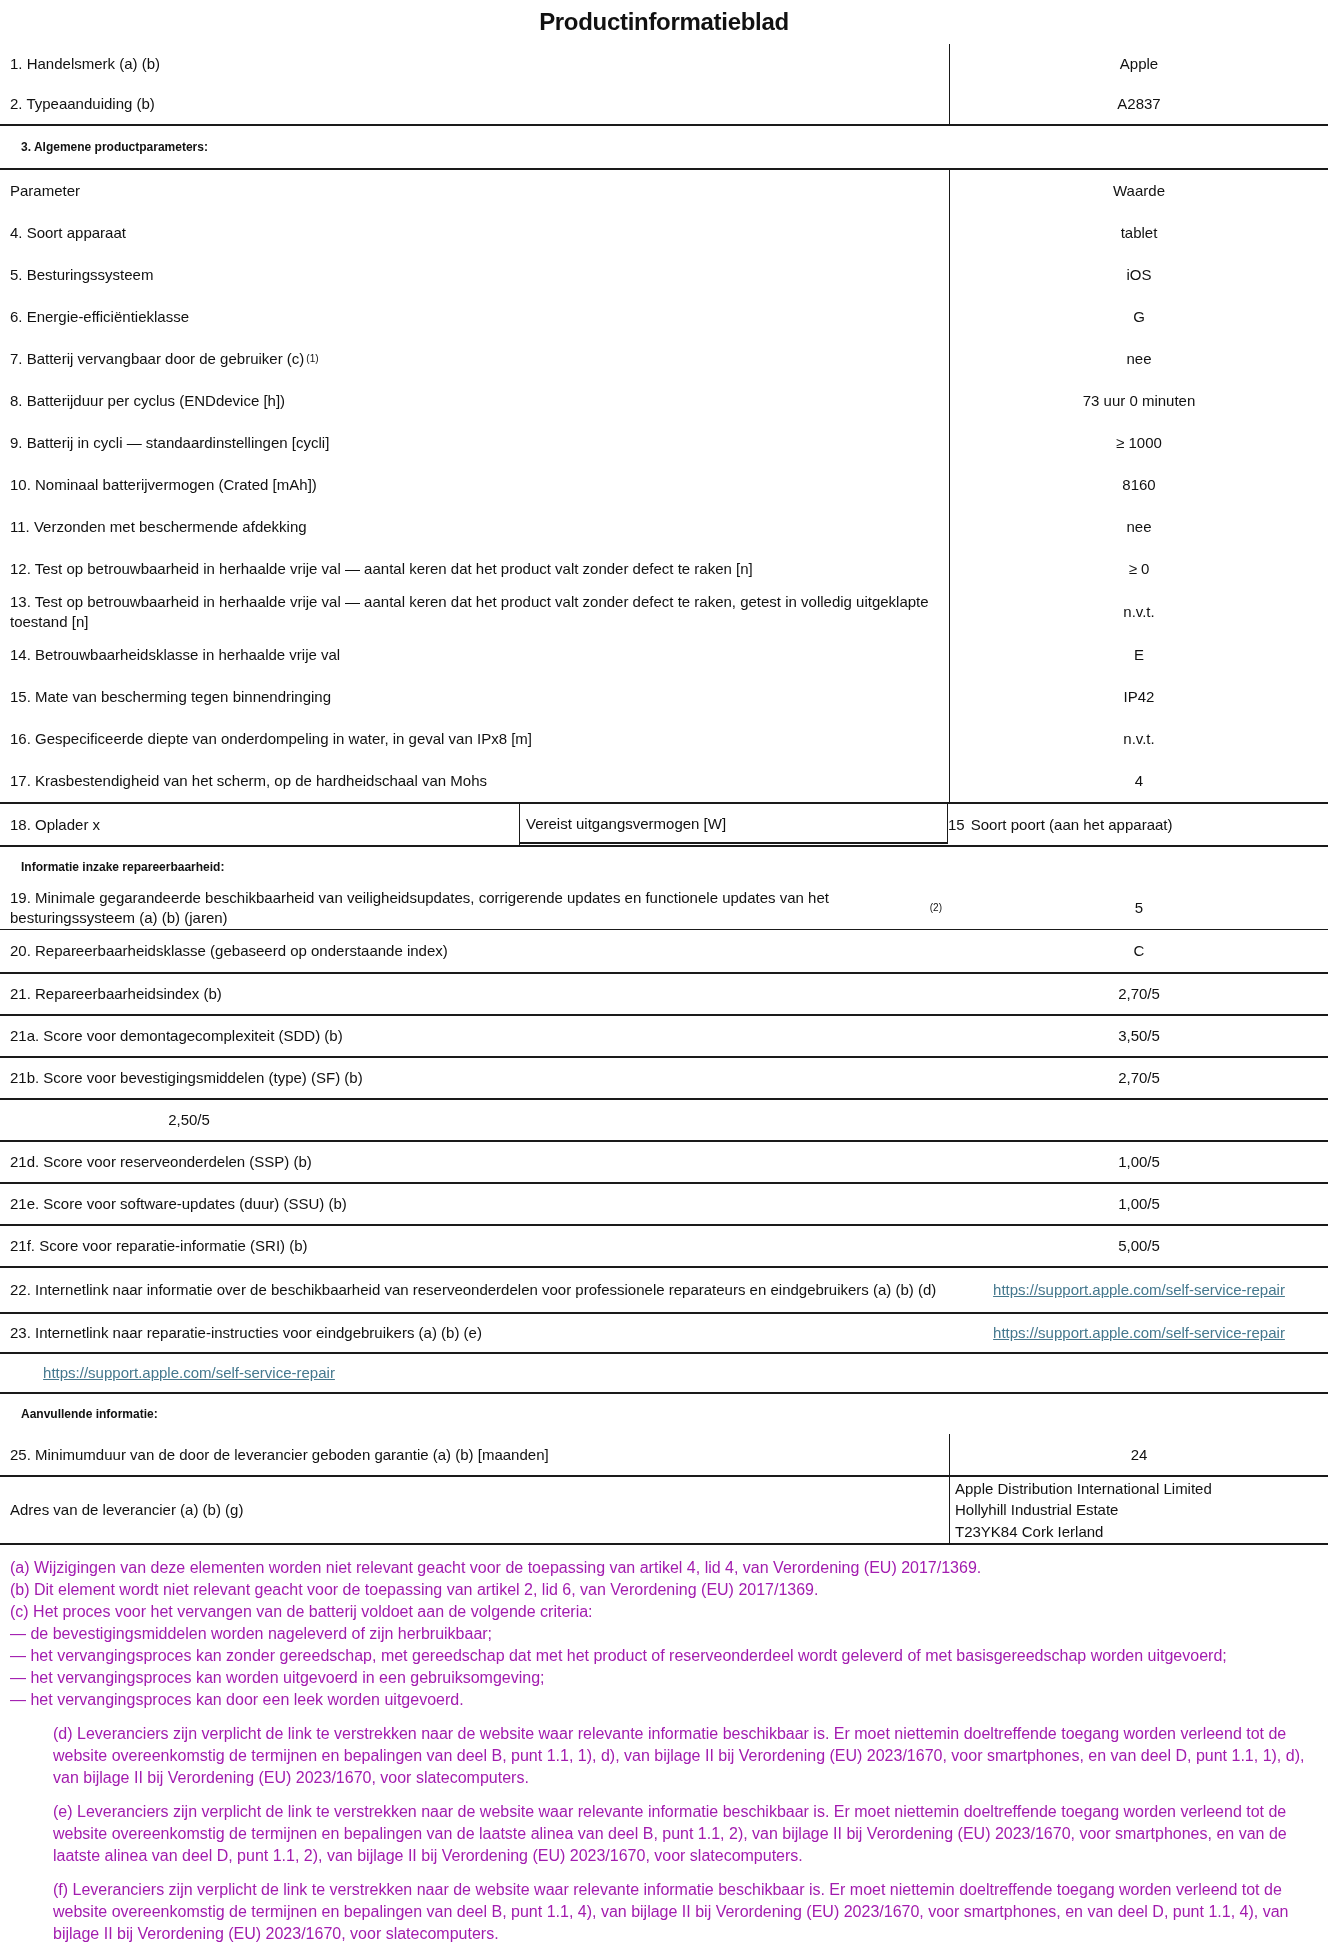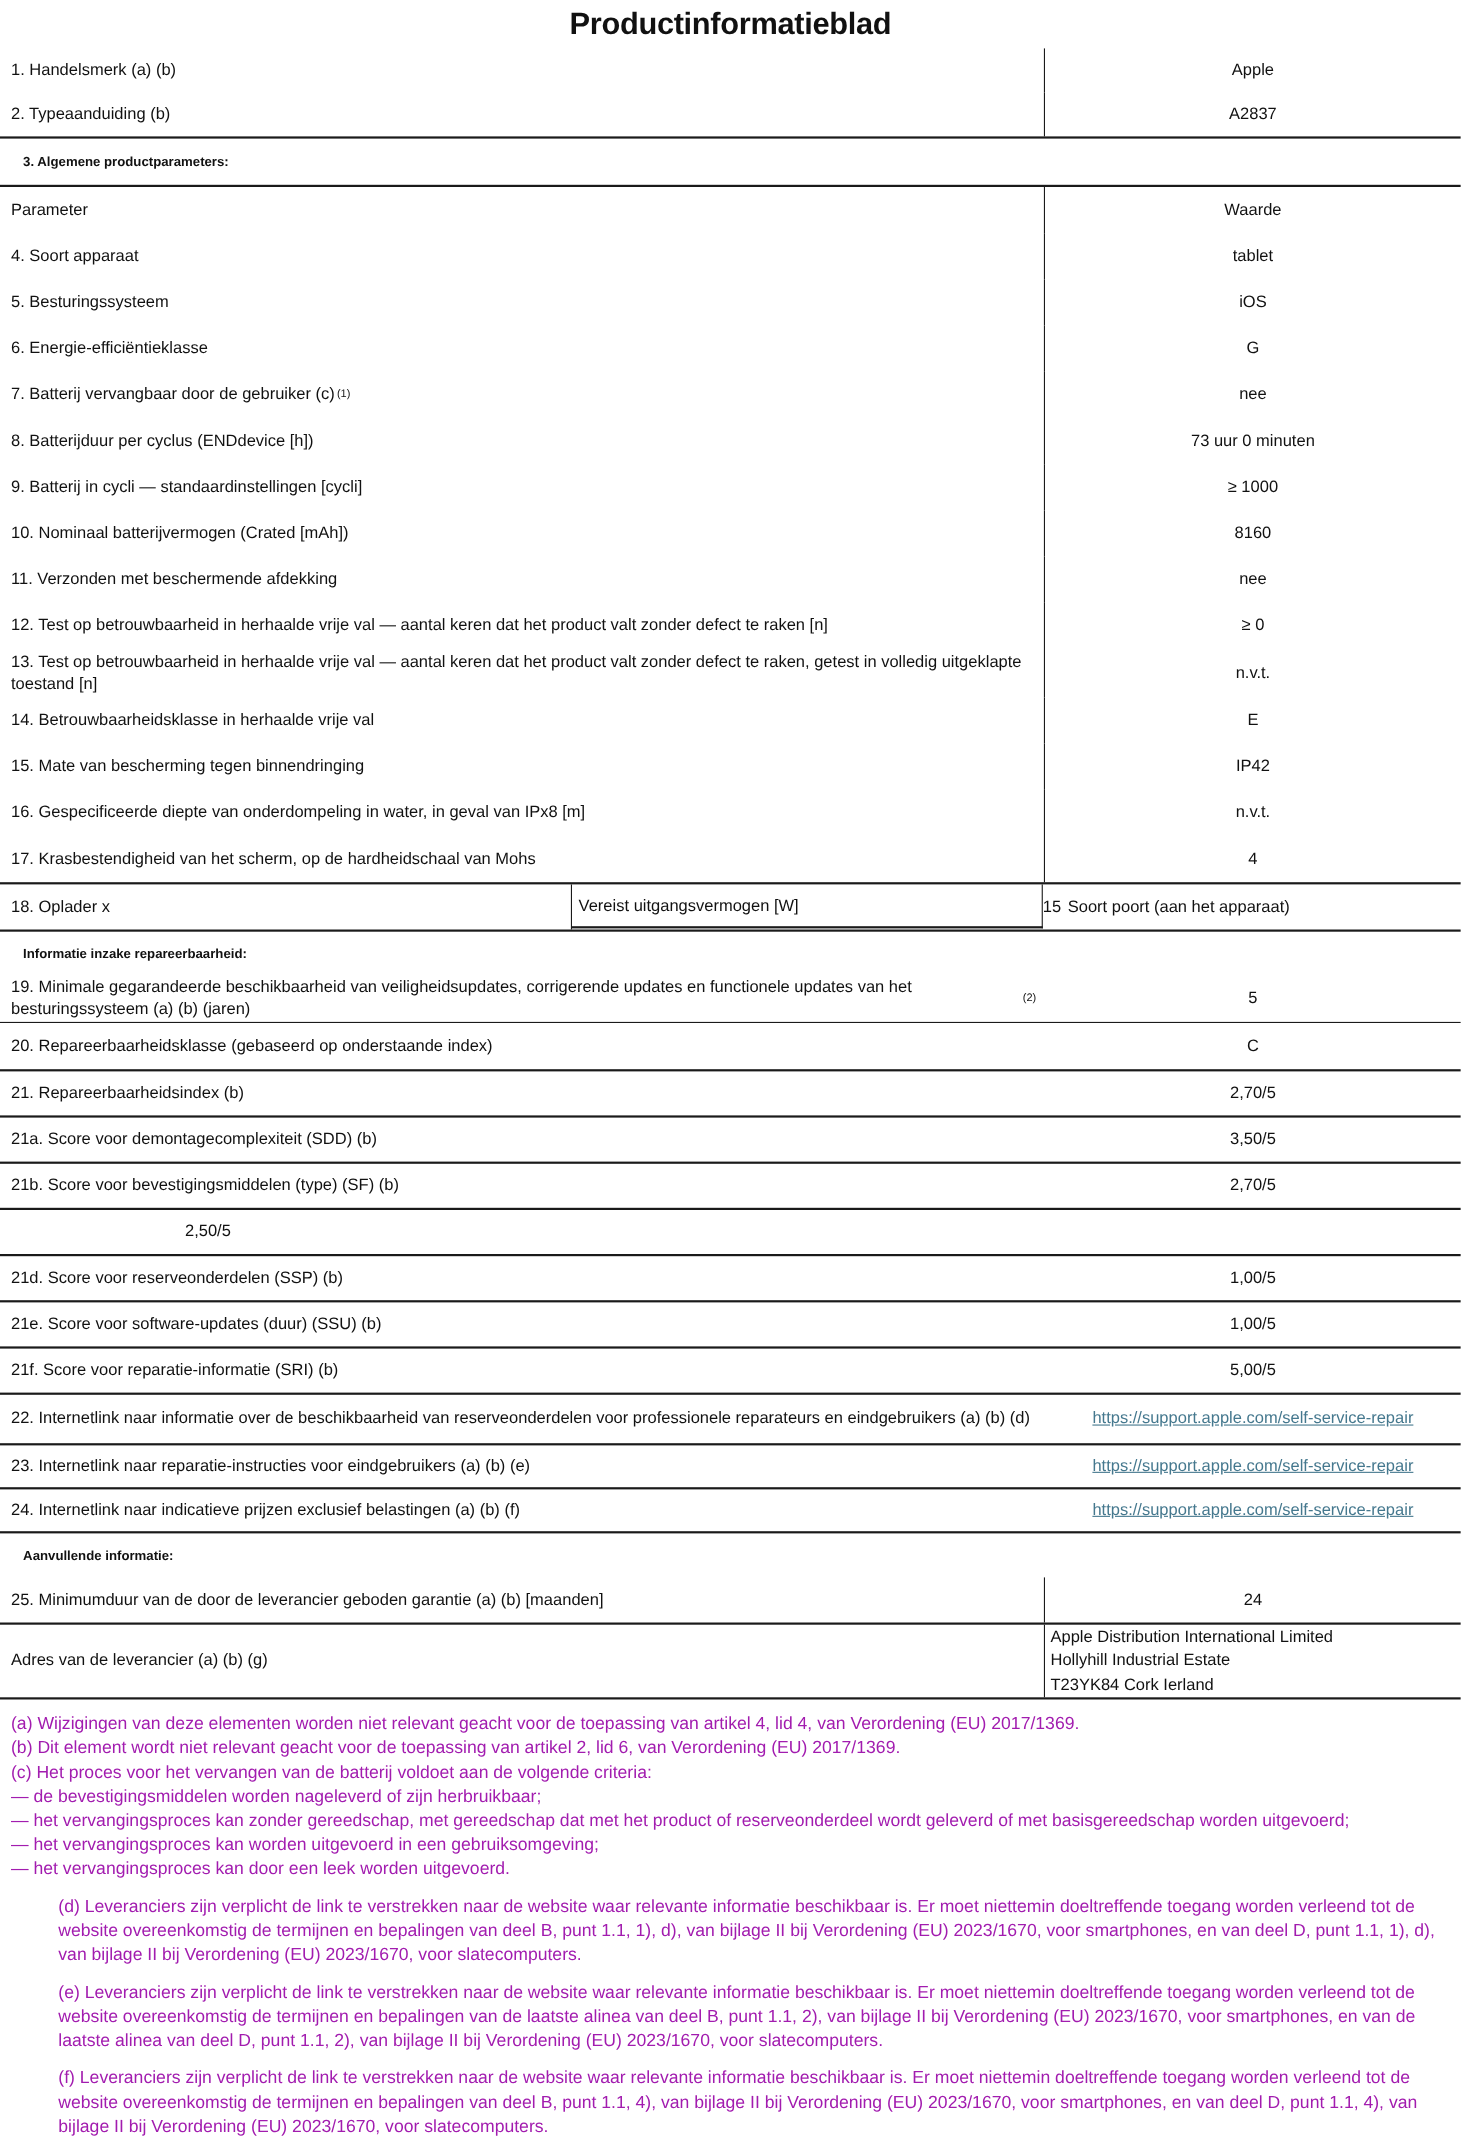--- a/index.html
+++ b/index.html
@@ -9,21 +9,21 @@
   html,body{margin:0;padding:0;background:#ffffff;}
   body{
     font-family:"Liberation Sans","DejaVu Sans",sans-serif;
     color:#111;
     width:1328px;
   }
   .sheet{width:1328px;}
 
   
   .title-band{height:44px;display:flex;align-items:center;justify-content:center;}
-  .title-band h1{margin:0;font-size:28px;font-weight:bold;letter-spacing:-0.3px;}
+  .title-band h1{margin:0;font-size:24px;font-weight:bold;letter-spacing:-0.3px;}
 
   
   .r{display:flex;align-items:stretch;font-size:15px;}
   .r .lab{flex:1;display:flex;align-items:center;padding:0 8px 0 10px;line-height:20px;}
   .r .val{width:378px;flex:none;display:flex;align-items:center;justify-content:center;text-align:center;line-height:20px;}
   .div-col .lab{border-right:1.5px solid var(--line);}
 
   .h40{height:40px;}
   .h41{height:41px;}
   .h42{height:42px;}
@@ -208,21 +208,20 @@
         <a class="link" href="#">https://support.apple.com/self-service-repair</a>
       </div>
   </div>
   <div class="r h38 bb2">
     <div class="lab">23. Internetlink naar reparatie-instructies voor eindgebruikers (a) (b) (e)</div>
     <div class="val">
         <a class="link" href="#">https://support.apple.com/self-service-repair</a>
       </div>
   </div>
   <div class="r h38 bb2">
-    <div class="lab">24. Internetlink naar indicatieve prijzen exclusief belastingen (a) (b) (f)</div>
     <div class="val">
         <a class="link" href="#">https://support.apple.com/self-service-repair</a>
       </div>
   </div>
 
   <div class="sec-band sec-plain">Aanvullende informatie:</div>
 
   <div class="r div-col h41 bb2">
     <div class="lab">25. Minimumduur van de door de leverancier geboden garantie (a) (b) [maanden]</div>
     <div class="val">24</div>

